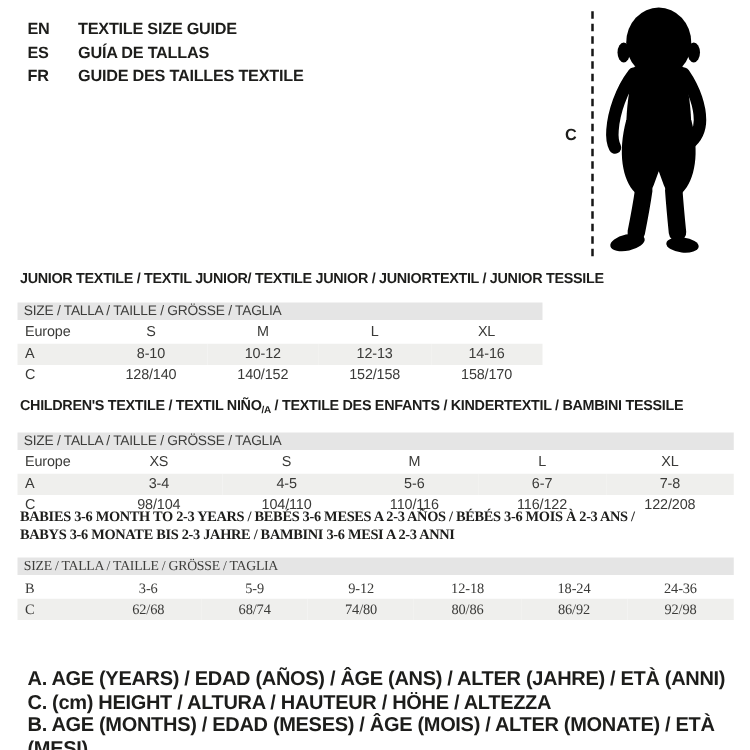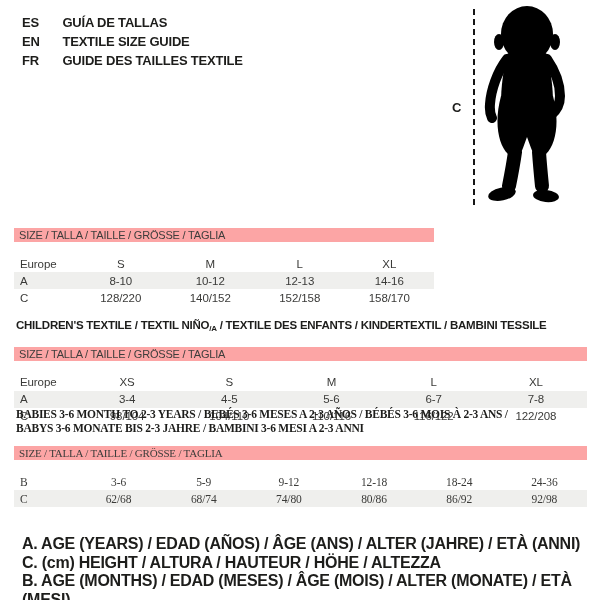--- a/index.html
+++ b/index.html
@@ -19,47 +19,47 @@
 
   
   .size-section{position:absolute;left:14px;}
   .t1{top:217px;width:420px;}
   .t2{top:319px;width:573px;}
   .t3{top:408px;width:573px;font-family:Liberation Serif, serif;}
   .tbl-title{margin:0 0 0 2px;font-size:11.5px;font-weight:700;letter-spacing:-0.25px;line-height:13.5px;}
   .nowrap{white-space:nowrap;}
   .t3 .tbl-title{max-width:505px;}
   .sub{font-size:8px;vertical-align:-2px;}
-  .tbl-header{margin-top:11px;height:14px;background:#fca5a5;color:#3d3d3b;font-size:11px;
+  .tbl-header{margin-top:11px;height:14px;background:#e5e5e5;color:#3d3d3b;font-size:11px;
               font-weight:400;line-height:14px;padding-left:5px;letter-spacing:-0.2px;}
-  table{border-collapse:collapse;table-layout:fixed;margin-top:13px;}
+  table{border-collapse:collapse;table-layout:fixed;margin-top:2px;}
   .t1 table{width:420px;}
   .t2 table,.t3 table{width:573px;}
   th,td{font-weight:400;font-size:11.5px;color:#3a3a38;height:17px;padding:0;letter-spacing:-0.1px;}
   th{text-align:left;padding-left:6px;width:56px;}
   td{text-align:center;}
   tbody tr:nth-child(even){background:#efefed;}
 
   
   .footnotes{position:absolute;left:22px;top:535px;font-weight:700;font-size:16px;
              line-height:18.5px;letter-spacing:-0.25px;}
 </style>
 </head>
 <body>
 
 <div class="canvas">
 
   <div class="lang-block">
     <div class="lang-row">
+      <span class="lang-code">EN</span>
+      <span>TEXTILE SIZE GUIDE</span>
+    </div>
+    <div class="lang-row">
       <span class="lang-code">ES</span>
       <span>GUÍA DE TALLAS</span>
-    </div>
-    <div class="lang-row">
-      <span class="lang-code">EN</span>
-      <span>TEXTILE SIZE GUIDE</span>
     </div>
     <div class="lang-row">
       <span class="lang-code">FR</span>
       <span>GUIDE DES TAILLES TEXTILE</span>
     </div>
   </div>
 
   <div class="figure-line"></div>
   <div class="figure-c">C</div>
   <svg class="baby" width="92" height="202" viewBox="0 0 92 202" aria-hidden="true">
@@ -72,40 +72,41 @@
       <path d="M 67,55 C 76,68 80,82 80,92 C 80,101 76,107 71,111" fill="none" stroke="#000" stroke-width="10" stroke-linecap="round"></path>
       <path d="M 21,92 C 14,118 18,140 28,150 C 34,155 40,152 43,144 L 47,133 L 51,144 C 54,152 60,155 66,150 C 76,140 80,118 73,92 Z"></path>
       <path d="M 35,148 C 33,162 31,172 29,182" fill="none" stroke="#000" stroke-width="14" stroke-linecap="round"></path>
       <path d="M 59,148 C 60,162 61,172 62,182" fill="none" stroke="#000" stroke-width="14" stroke-linecap="round"></path>
       <ellipse cx="22" cy="190" rx="14" ry="6.5" transform="rotate(-12 22 190)"></ellipse>
       <ellipse cx="66" cy="192" rx="13" ry="6" transform="rotate(6 66 192)"></ellipse>
     </g>
   </svg>
 
   <section class="size-section t1">
+    <h2 class="tbl-title nowrap"><span>JUNIOR TEXTILE / TEXTIL JUNIOR/ TEXTILE JUNIOR / JUNIORTEXTIL / JUNIOR TESSILE</span></h2>
     <div class="tbl-header">SIZE / TALLA / TAILLE / GRÖSSE / TAGLIA</div>
     <table>
       <tbody>
           <tr>
             <th>Europe</th>
             <td>S</td>
             <td>M</td>
             <td>L</td>
             <td>XL</td>
           </tr>
           <tr>
             <th>A</th>
             <td>8-10</td>
             <td>10-12</td>
             <td>12-13</td>
             <td>14-16</td>
           </tr>
           <tr>
             <th>C</th>
-            <td>128/220</td>
+            <td>128/140</td>
             <td>140/152</td>
             <td>152/158</td>
             <td>158/170</td>
           </tr>
         </tbody>
     </table>
   </section>
 
   <section class="size-section t2">
     <h2 class="tbl-title nowrap"><span>CHILDREN'S TEXTILE / TEXTIL NIÑO</span><span class="sub">/A</span><span> / TEXTILE DES ENFANTS / KINDERTEXTIL / BAMBINI TESSILE</span></h2>

